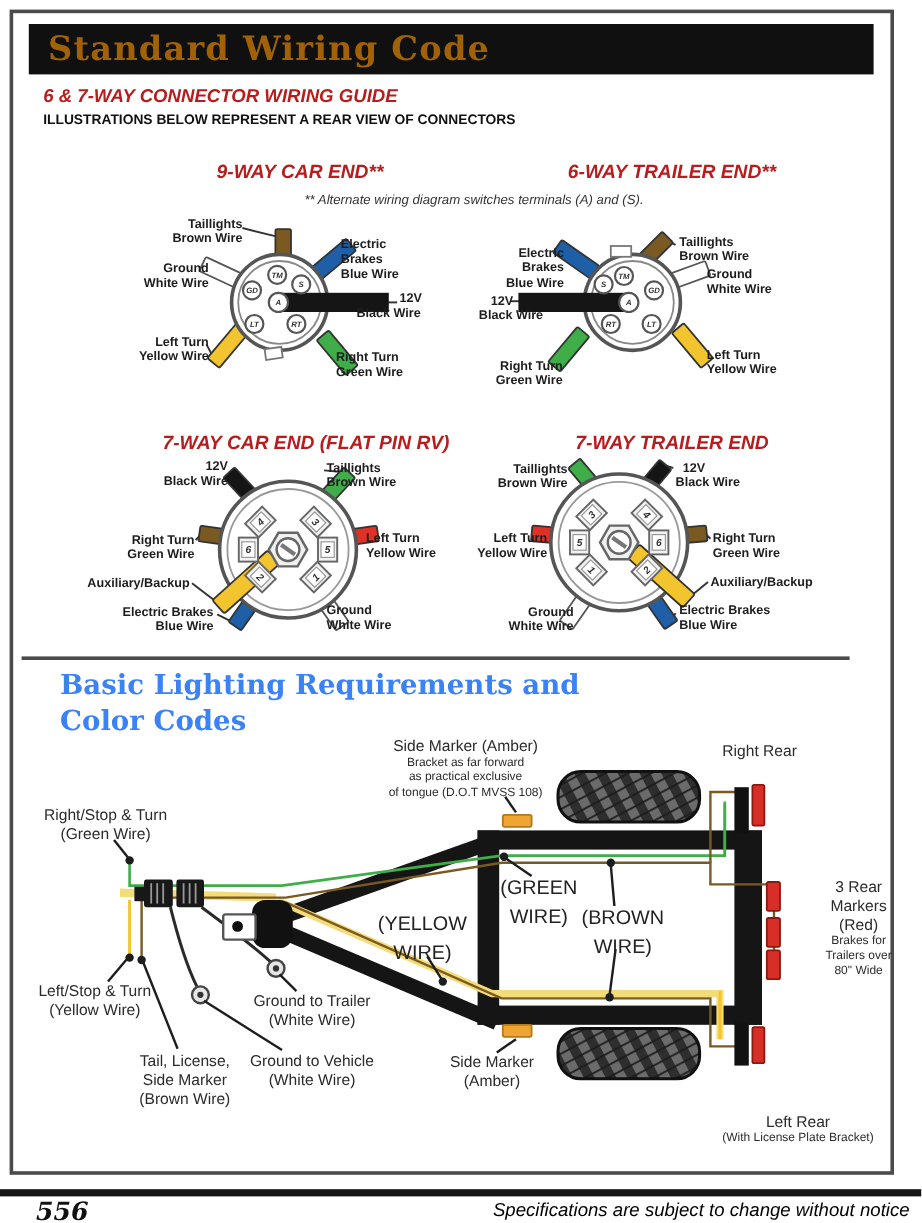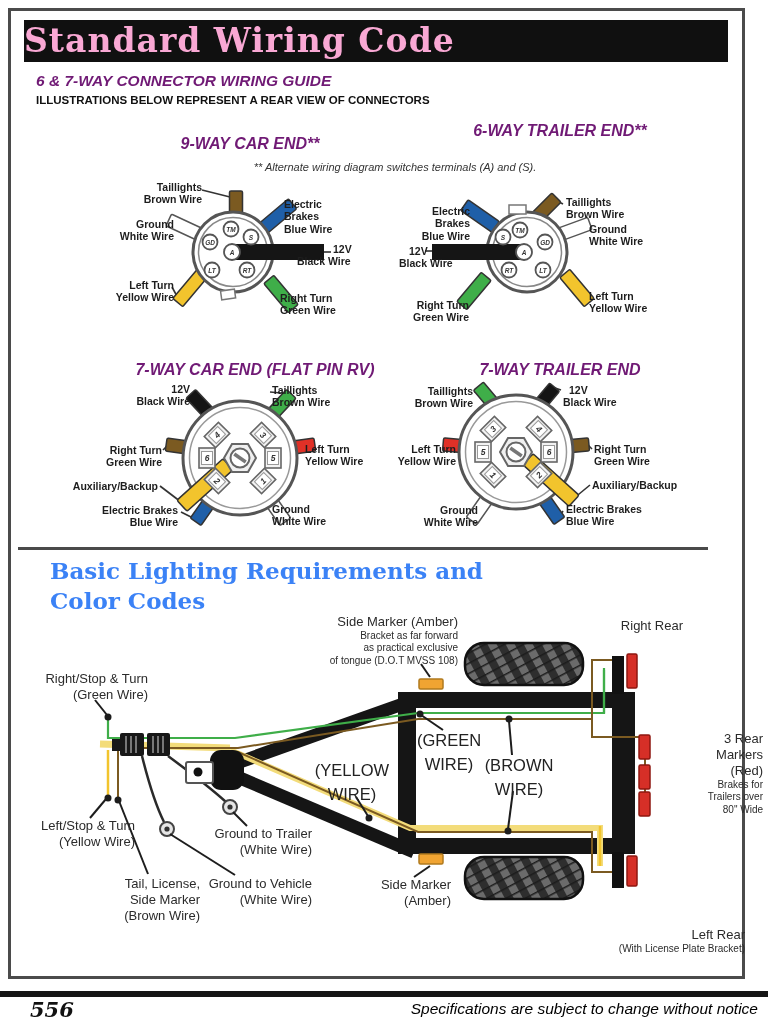--- a/index.html
+++ b/index.html
@@ -1,31 +1,31 @@
 <!DOCTYPE html>
 <html><head>
 <meta charset="utf-8">
 <style>
   html,body{margin:0;padding:0;background:#fff;}
   #page{position:relative;width:768px;height:1019px;background:#fff;overflow:hidden;
         font-family:"Liberation Sans",sans-serif;}
   #frame{position:absolute;left:8px;top:8px;width:731px;height:965px;border:3px solid #4b4b4b;background:#fff;}
   #titlebar{position:absolute;left:24px;top:20px;width:704px;height:42px;background:#101010;}
-  #titlebar .t{font-family:"DejaVu Serif",serif;font-weight:bold;color:#f9a8d4;font-size:33px;
-               line-height:42px;letter-spacing:1px;}
-  .red-italic{color:#701a75;font-style:italic;font-weight:bold;}
+  #titlebar .t{font-family:"DejaVu Serif",serif;font-weight:bold;color:#a16207;font-size:28px;
+               line-height:42px;padding-left:16px;letter-spacing:1px;}
+  .red-italic{color:#b91c1c;font-style:italic;font-weight:bold;}
   #guide-h{position:absolute;left:36px;top:72px;font-size:15.5px;}
   #guide-sub{position:absolute;left:36px;top:94px;font-weight:bold;font-size:11.5px;color:#111;}
   .conn-title{position:absolute;text-align:center;font-size:16px;}
   #note{position:absolute;left:190px;top:161px;width:410px;text-align:center;
         font-style:italic;font-size:11px;color:#333;}
   svg{position:absolute;left:0;top:0;}
   .lbl{position:absolute;font-weight:bold;font-size:10.5px;line-height:1.18;color:#1d1d1d;white-space:nowrap;}
   .ra{text-align:right;}
-  .blbl{position:absolute;font-weight:normal;font-size:13px;line-height:1.22;color:#2b2b2b;text-align:right;white-space:nowrap;}
+  .blbl{position:absolute;font-weight:normal;font-size:13px;line-height:1.22;color:#2b2b2b;text-align:center;white-space:nowrap;}
   .wirelbl{position:absolute;font-weight:normal;font-size:16.5px;line-height:1.45;color:#222;text-align:center;white-space:nowrap;}
   .small{font-size:10px;line-height:1.25;}
   .slab{font-family:"DejaVu Serif",serif;font-weight:bold;color:#3b82f6;}
   #basic-h{position:absolute;left:50px;top:556px;font-size:23px;line-height:1.32;}
   #divider{position:absolute;left:18px;top:547px;width:690px;height:2.5px;background:#4a4a4a;}
   #footbar{position:absolute;left:0;top:991px;width:768px;height:6px;background:#151515;}
   #pageno{position:absolute;left:30px;top:997px;font-family:"DejaVu Serif",serif;
           font-weight:bold;font-style:italic;font-size:21px;color:#111;}
   #footnote{position:absolute;right:10px;top:1000px;font-style:italic;font-size:15.5px;color:#000000;}
   .pin-letter{font:italic bold 6.5px "Liberation Sans",sans-serif;fill:#333;}
@@ -328,21 +328,21 @@
     </g>
   </svg>
 
   <div id="titlebar">
     <div class="t">Standard Wiring Code</div>
   </div>
   <div id="guide-h" class="red-italic">6 &amp; 7-WAY CONNECTOR WIRING GUIDE</div>
   <div id="guide-sub">ILLUSTRATIONS BELOW REPRESENT A REAR VIEW OF CONNECTORS</div>
 
   <div class="conn-title red-italic" style="left:115px;top:135px;width:270px">9-WAY CAR END**</div>
-  <div class="conn-title red-italic" style="left:420px;top:122px;width:280px">6-WAY TRAILER END**</div>
+  <div class="conn-title red-italic" style="left:420px;top:135px;width:280px">6-WAY TRAILER END**</div>
   <div id="note">** Alternate wiring diagram switches terminals (A) and (S).</div>
   <div class="conn-title red-italic" style="left:90px;top:361px;width:330px">7-WAY CAR END (FLAT PIN RV)</div>
   <div class="conn-title red-italic" style="left:420px;top:361px;width:280px">7-WAY TRAILER END</div>
 
   <div class="lbl ra" style="right:566px;top:181px">
       <div>Taillights</div>
       <div>Brown Wire</div>
     </div>
   <div class="lbl" style="left:284px;top:198px">
       <div>Electric</div>

